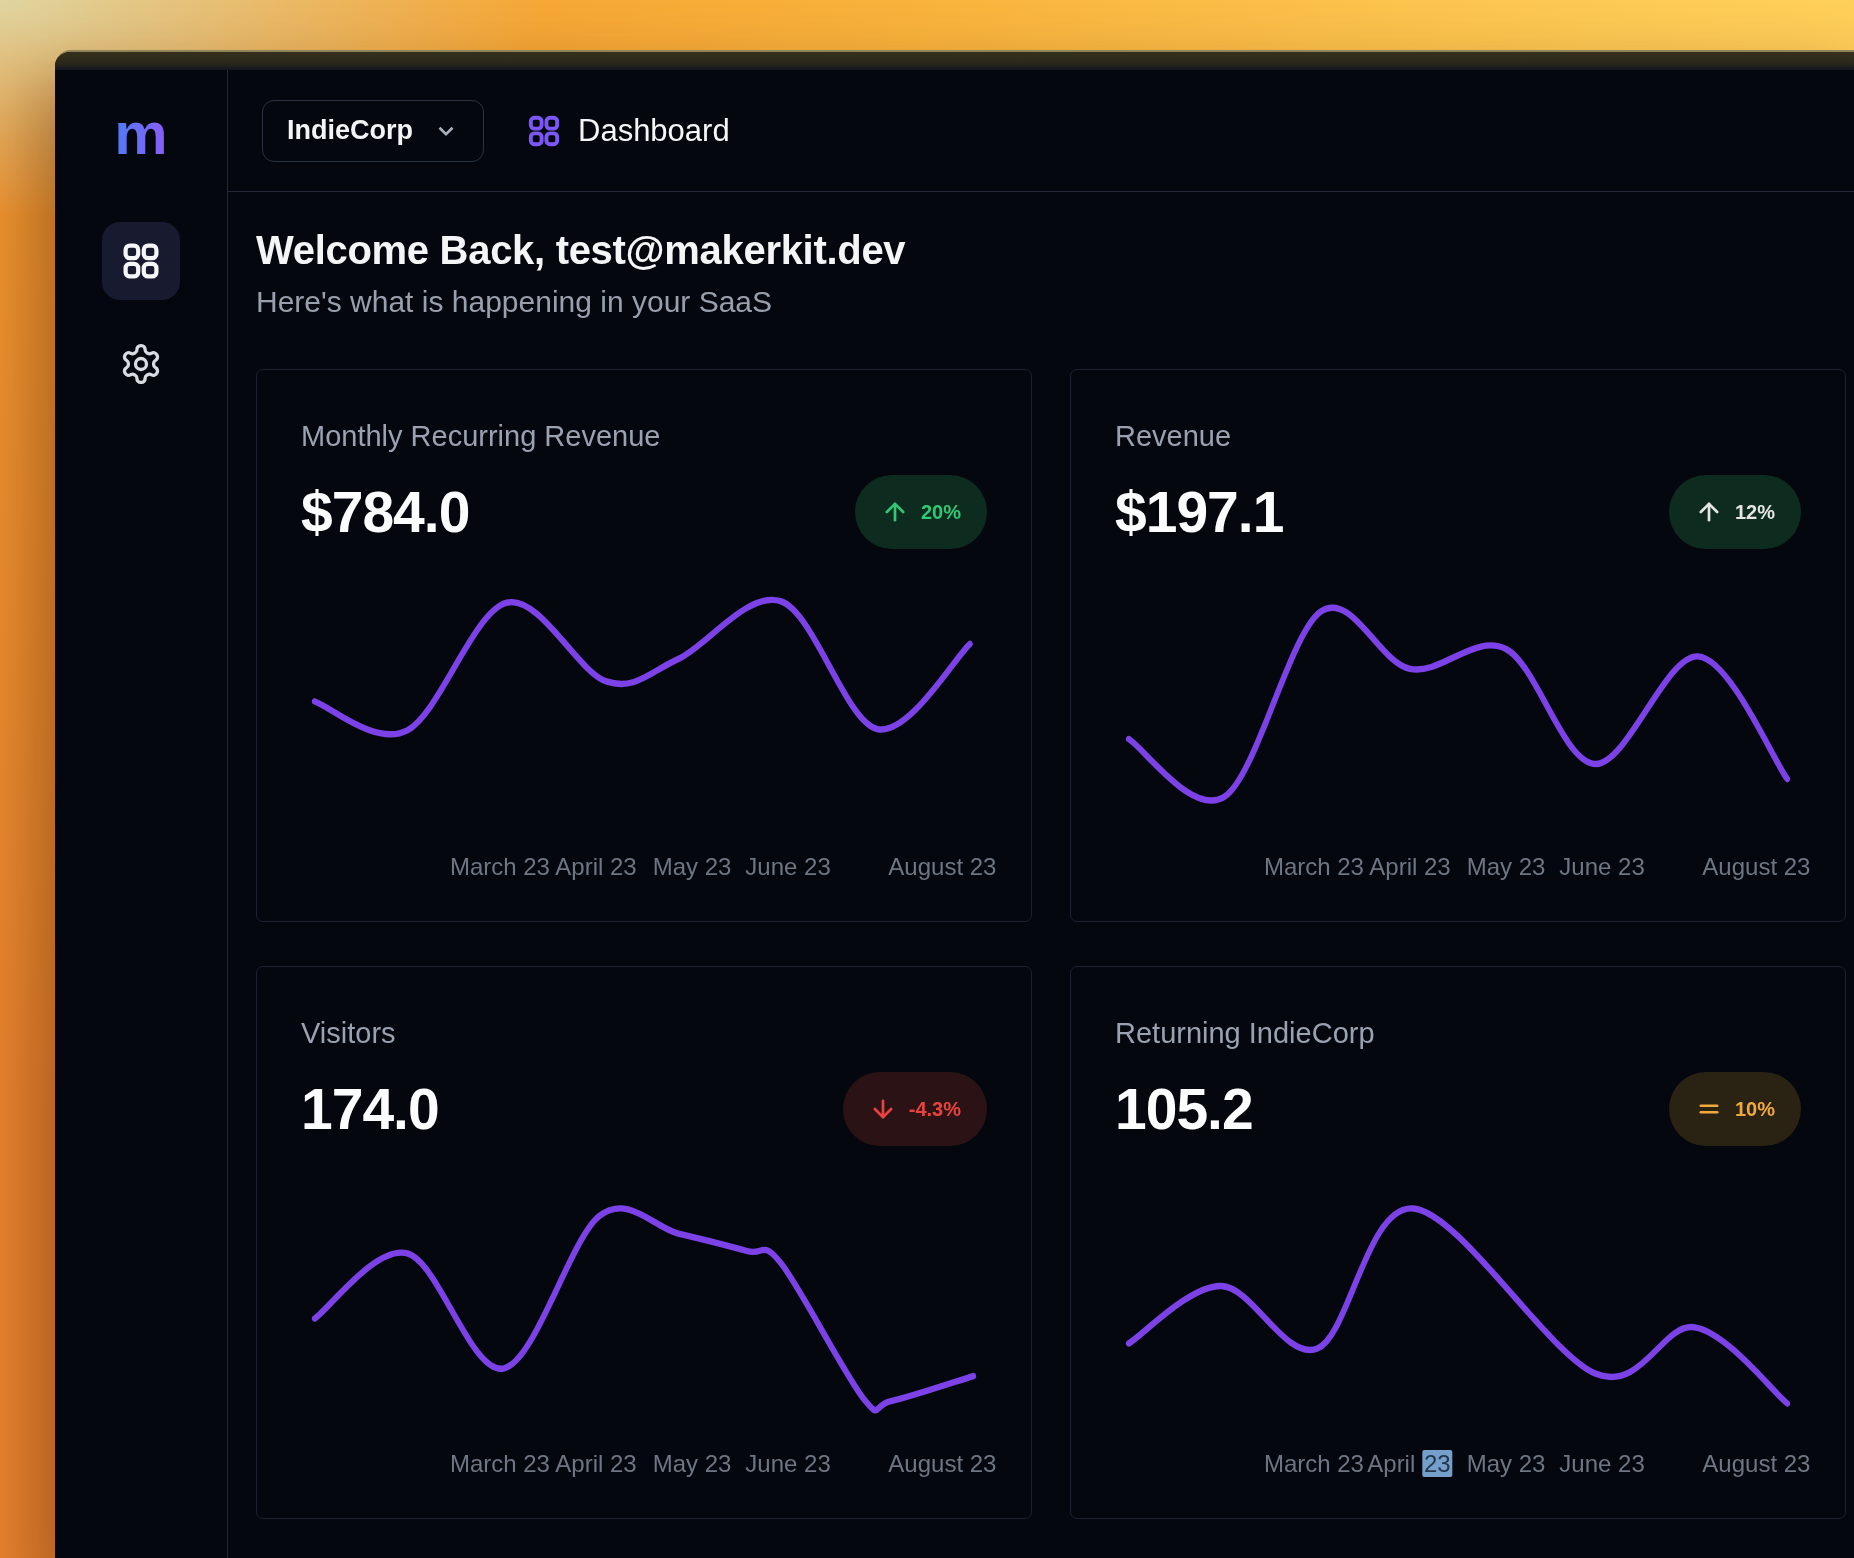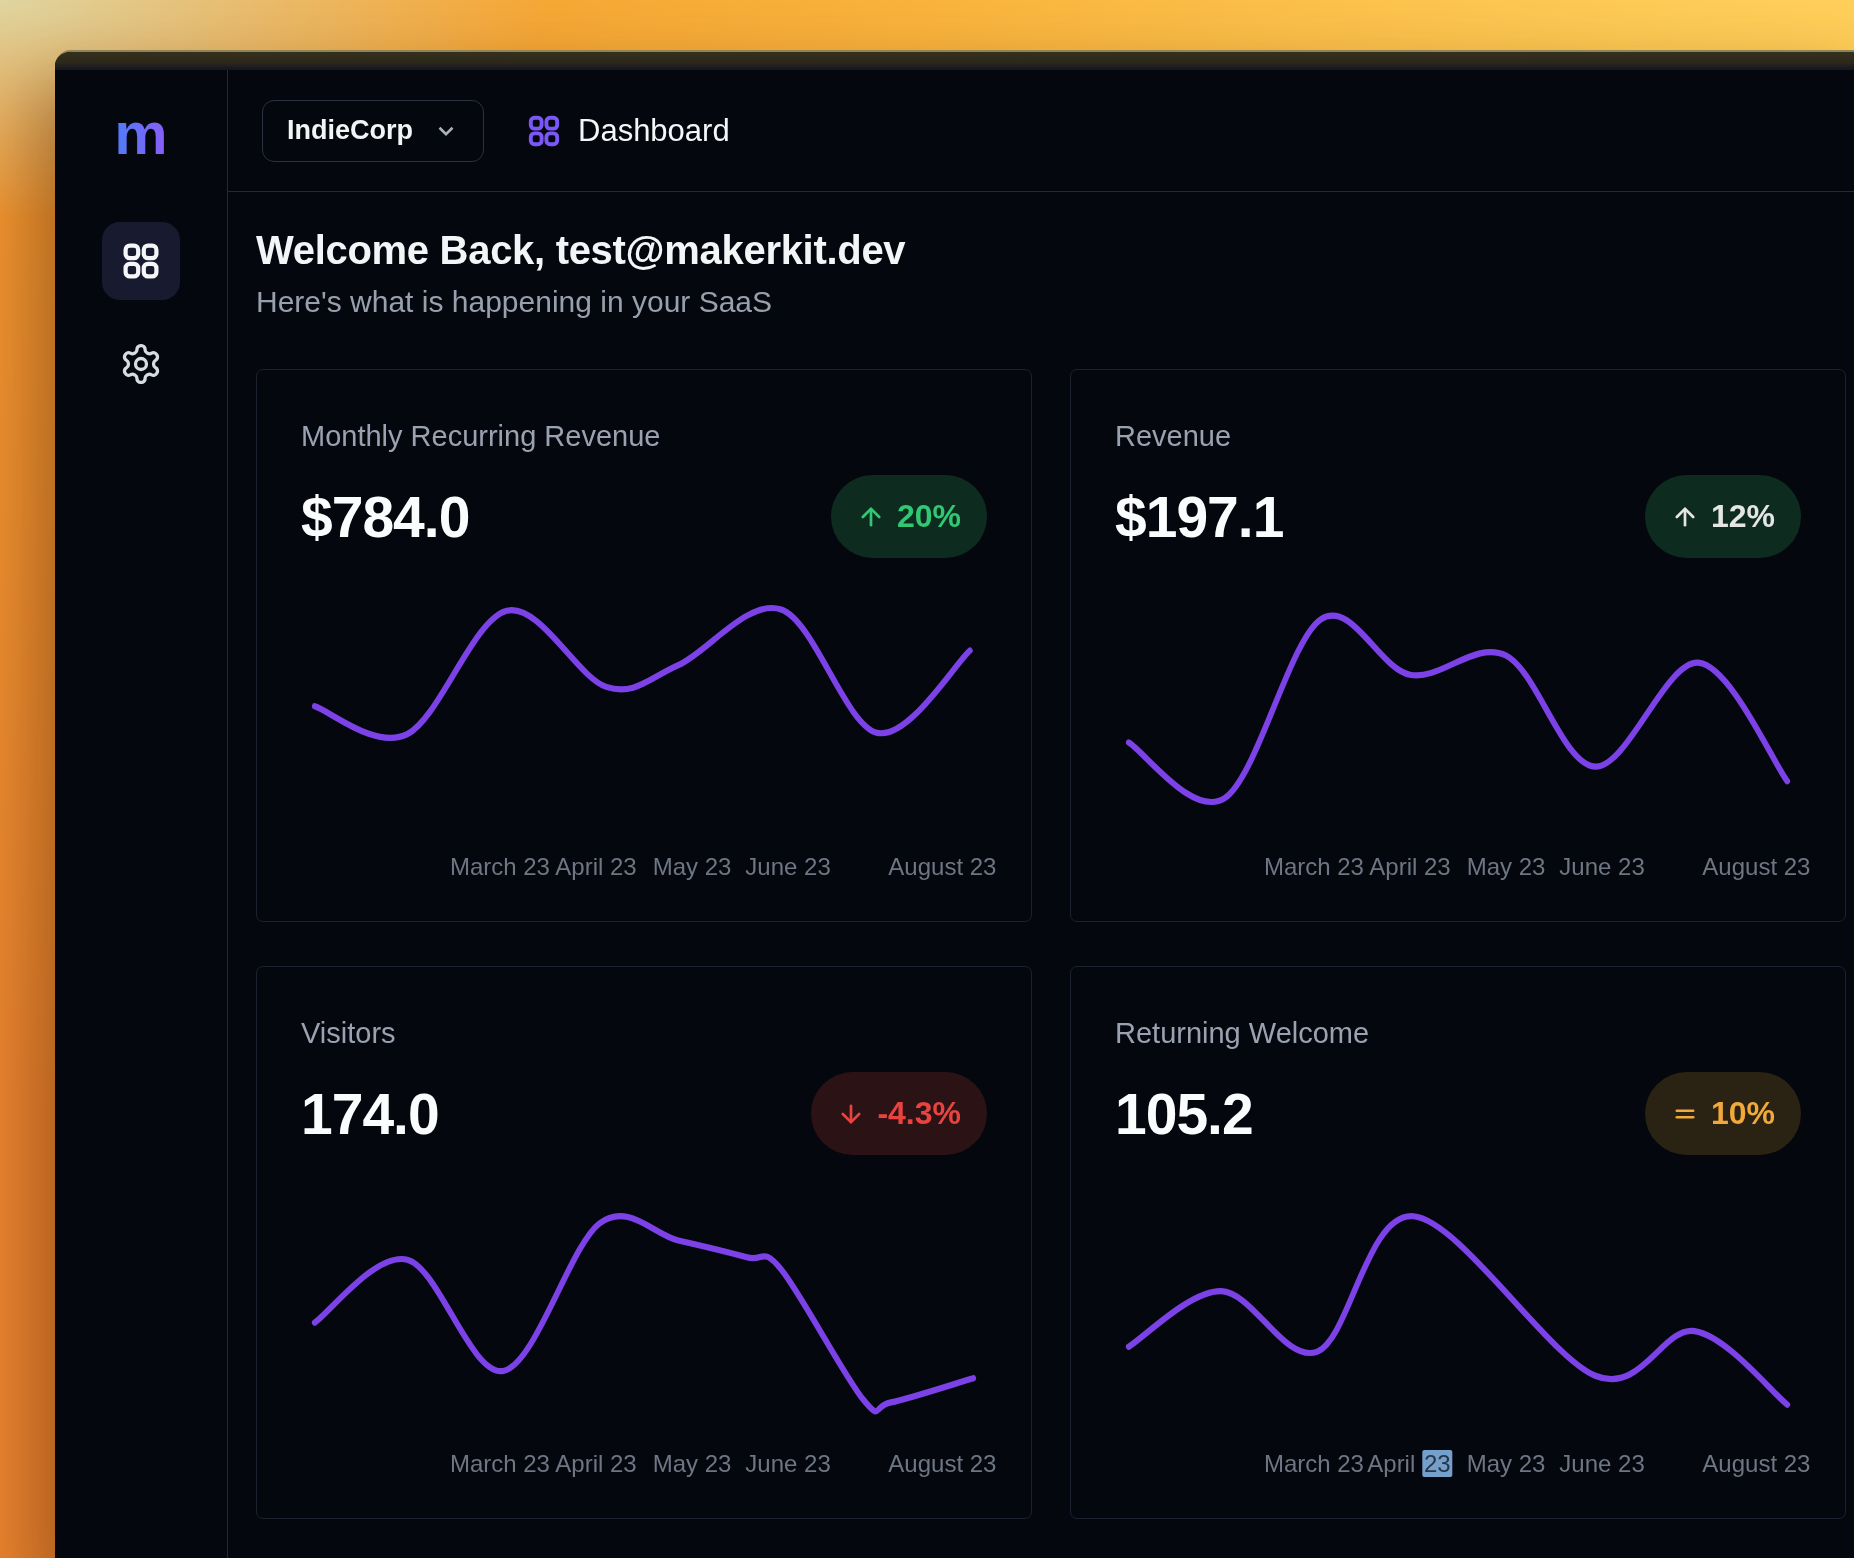--- a/index.html
+++ b/index.html
@@ -43,21 +43,21 @@
 
   .content{padding:36px 32px 0 28px;flex:1;overflow:hidden;}
   .welcome-h{margin:0;color:#f4f5f7;font-size:40px;font-weight:700;letter-spacing:-.3px;}
   .welcome-s{margin:12px 0 50px;color:#98a0ad;font-size:30px;font-weight:400;}
 
   .grid{display:grid;grid-template-columns:1fr 1fr;gap:44px 38px;}
   .card{border:1px solid #1b212e;border-radius:7px;height:553px;padding:50px 44px 36px;display:flex;flex-direction:column;background:#05070e;}
   .card-title{color:#9aa2b1;font-size:29px;font-weight:400;}
   .card-row{display:flex;align-items:center;justify-content:space-between;margin-top:22px;}
   .card-value{color:#fbfcfd;font-size:57px;font-weight:800;letter-spacing:-1px;}
-  .badge{display:flex;align-items:center;gap:12px;border-radius:999px;padding:23px 26px;font-size:32px;font-weight:600;}
+  .badge{display:flex;align-items:center;gap:12px;border-radius:999px;padding:23px 26px;font-size:20px;font-weight:600;}
   .b-ic{display:none;width:28px;height:28px;stroke:currentColor;fill:none;stroke-width:2.3;stroke-linecap:round;stroke-linejoin:round;}
   .chart{flex:1;position:relative;margin-top:26px;min-height:180px;}
   .chart-svg{position:absolute;inset:0;width:100%;height:100%;}
   .xlabels{position:relative;height:32px;margin-top:10px;flex:none;}
   .xlabels span.xl{position:absolute;top:0;transform:translateX(-50%);white-space:nowrap;color:#6e7683;font-size:24px;}
   .sel{background:#74a0cb;color:#26364b;border-radius:2px;padding:0 2px;}
 </style>
 </head>
 <body>
 
@@ -183,21 +183,21 @@
     <div class="xlabels">
                   <span class="xl" style="left: 29%;">March 23</span>
                   <span class="xl" style="left: 43%;">April 23</span>
                   <span class="xl" style="left: 57%;">May 23</span>
                   <span class="xl" style="left: 71%;">June 23</span>
                   <span class="xl" style="left: 93.5%;">August 23</span>
                 </div>
   </section>
 
   <section class="card">
-    <div class="card-title">Returning Welcome</div>
+    <div class="card-title">Returning IndieCorp</div>
     <div class="card-row">
       <div class="card-value">105.2</div>
       <div class="badge" style="color: rgb(242, 169, 59); background: rgb(42, 34, 19);">
 
         <svg class="b-ic" viewBox="0 0 24 24" style="display: block;">
                       <path d="M5 9.2h14"></path>
                       <path d="M5 14.8h14"></path>
                     </svg>
         <span class="badge-label">10%</span>
       </div>

